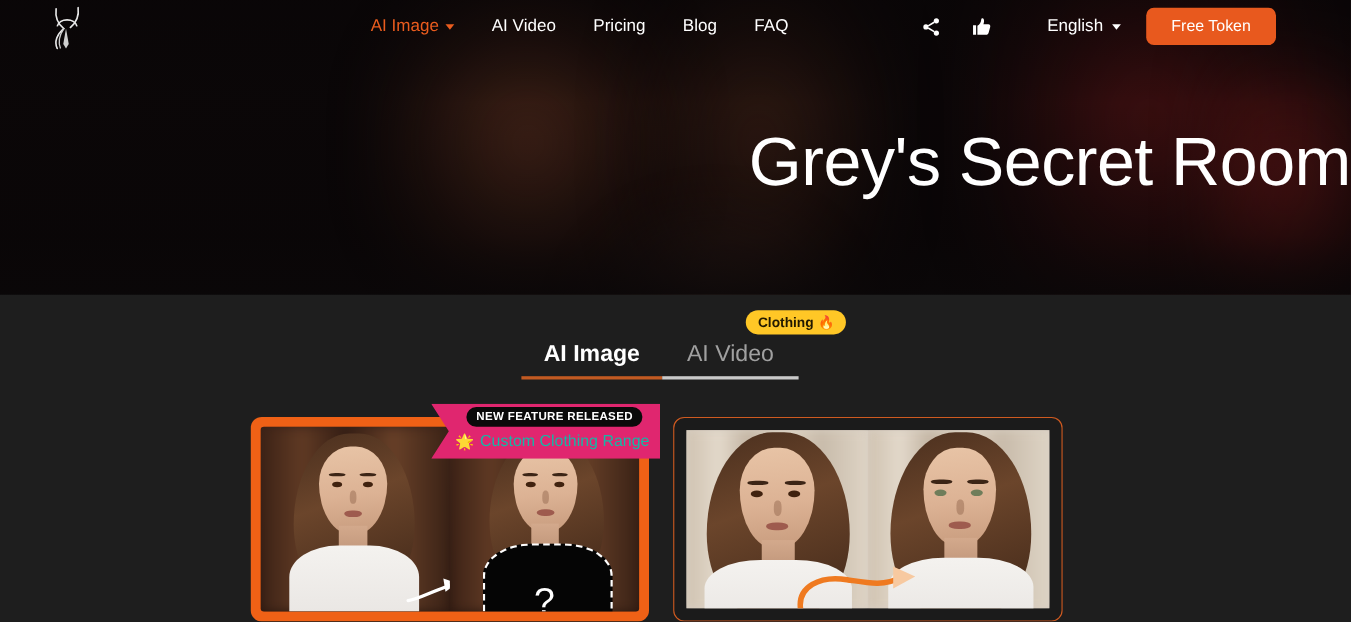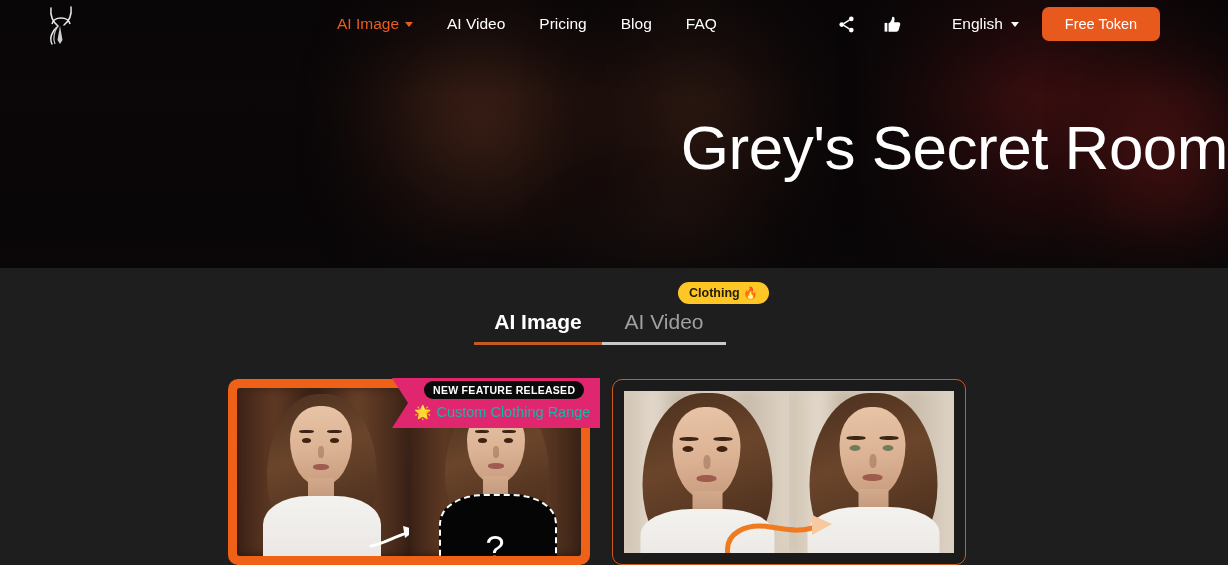--- a/index.html
+++ b/index.html
@@ -338,21 +338,21 @@
             <div class="nose" style="left:84px; top:58px; width:6px; height:12px;"></div>
             <div class="lip" style="left:79px; top:75px; width:16px; height:6px;"></div>
             <div class="shirt-black" style="left:30px; top:106px; width:118px; height:112px;"></div>
             <div class="qmark" style="top:140px;">?</div>
           </div>
         </div>
       </div>
     </div>
   </div>
 
-  <div style="position:absolute; left:392px; top:378px; width:208px; height:50px; z-index:30;text-align:center;">
+  <div style="position:absolute; left:392px; top:367px; width:208px; height:50px; z-index:30;text-align:center;">
     <svg width="208" height="50" viewBox="0 0 208 50" style="position:absolute; inset:0;">
       <path d="M0 0 L208 0 L208 50 L0 50 L16 25 Z" fill="#e0266f"></path>
     </svg>
     <div style="position:absolute; left:32px; top:3px; background:#0a0a0a; color:#ffffff;
                 font-size:10.5px; font-weight:bold; letter-spacing:0.3px;
                 padding:3px 9px; border-radius:9px; white-space:nowrap;">NEW FEATURE RELEASED</div>
     <div style="position:absolute; left:22px; top:26px; display:flex; align-items:center; gap:5px;">
       <span style="font-size:14px;">🌟</span>
       <span style="color:#14b8a6; font-size:14.5px; white-space:nowrap;">Custom Clothing Range</span>
     </div>

